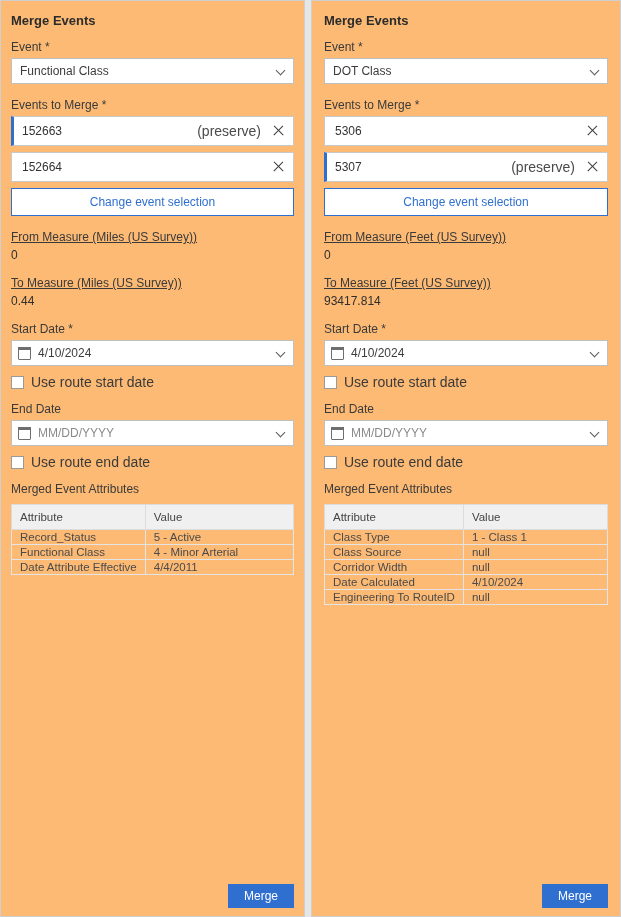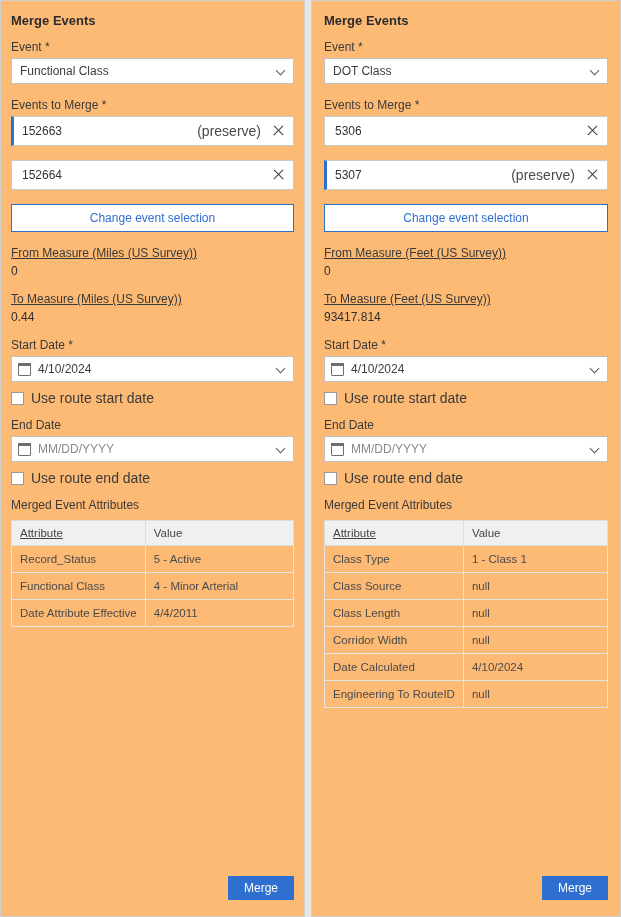--- a/index.html
+++ b/index.html
@@ -66,21 +66,21 @@
     transform: rotate(45deg);
   }
 
   .event-row {
     height: 30px;
     border: 1px solid #c9c9c9;
     background: #fff;
     display: flex;
     align-items: center;
     padding: 0 8px 0 10px;
-    margin-bottom: 14px;
+    margin-bottom: 6px;
     font-size: 12px;
   }
   .event-row.selected {
     border-left: 3px solid #2f6fd0;
     padding-left: 8px;
   }
   .event-row .id { flex: 1; color: #333; }
   .event-row .preserve { color: #4a4a4a; margin-right: 10px; font-size: 14px; }
   .close-x {
     width: 14px; height: 14px;
@@ -183,33 +183,33 @@
     background: #f0f0f0;
     border: 1px solid #dcdcdc;
     text-align: left;
     font-weight: normal;
     color: #444;
     padding: 6px 8px;
     font-size: 11.5px;
   }
   table.attrs td {
     border: 1px solid #e4e4e4;
-    padding: 7px 8px;
+    padding: 1px 8px;
     color: #4a4a4a;
     font-size: 11.5px;
     white-space: nowrap;
     overflow: hidden;
     text-overflow: ellipsis;
   }
-  .col-attr { width: 47%; text-decoration: underline; }
+  .col-attr { width: 47%; }
 
   .merge-btn {
     position: absolute;
     right: 10px;
-    bottom: 16px;
+    bottom: 8px;
     background: #2f6fd0;
     color: #ffffff;
     border: none;
     height: 24px;
     min-width: 66px;
     font-size: 12px;
     cursor: pointer;
     font-family: "Liberation Sans", sans-serif;
   }
   .panel-right .merge-btn { right: 12px; }
@@ -363,24 +363,20 @@
       <tbody>
         <tr>
           <td>Class Type</td>
           <td>1 - Class 1</td>
         </tr>
         <tr>
           <td>Class Source</td>
           <td>null</td>
         </tr>
         <tr>
-          <td>Class Length</td>
-          <td>null</td>
-        </tr>
-        <tr>
           <td>Corridor Width</td>
           <td>null</td>
         </tr>
         <tr>
           <td>Date Calculated</td>
           <td>4/10/2024</td>
         </tr>
         <tr>
           <td>Engineering To RouteID</td>
           <td>null</td>

